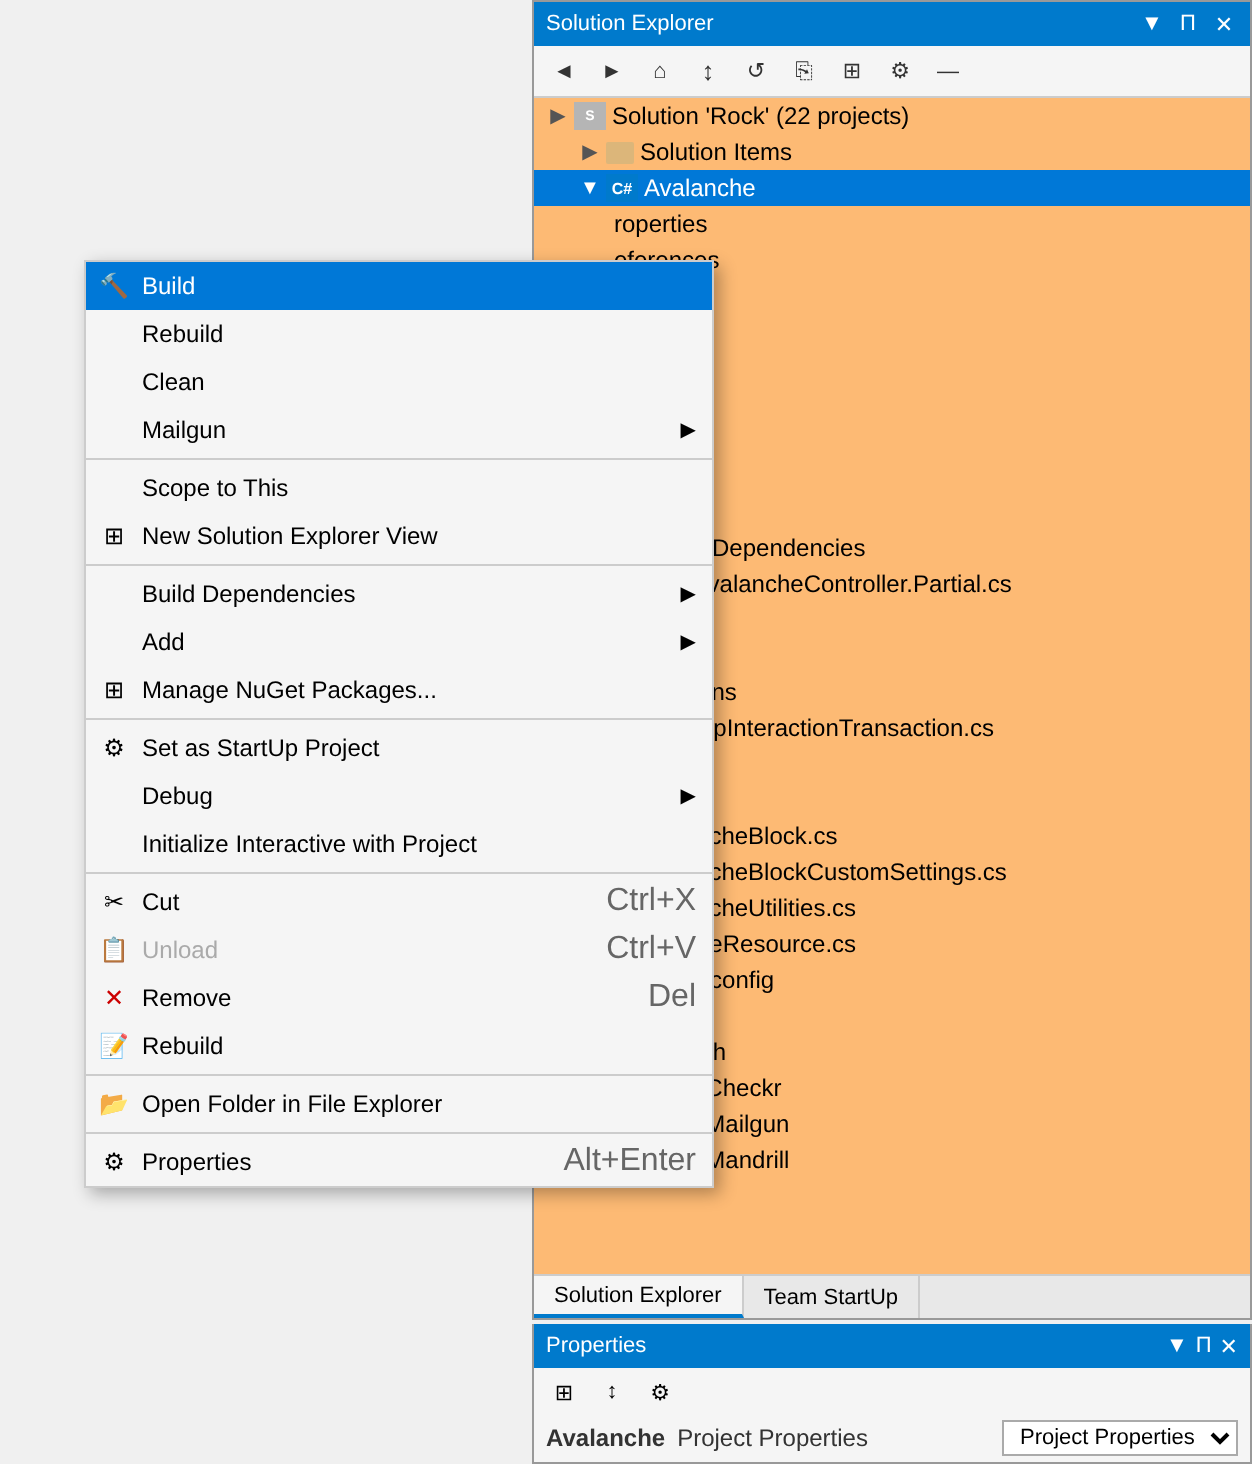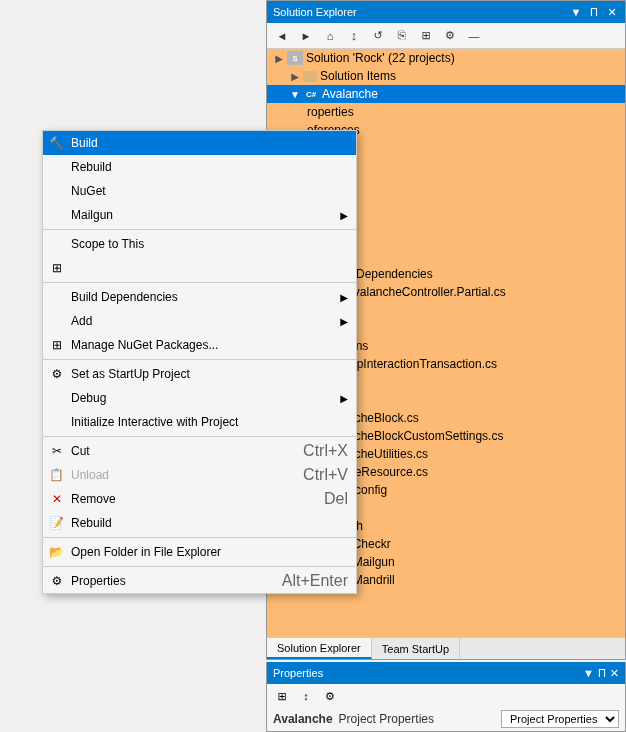--- a/index.html
+++ b/index.html
@@ -475,32 +475,33 @@
 <div class="context-menu">
 
   <div class="cm-item highlighted">
     <span class="cm-icon" style="color:white;">🔨</span>
     <span>Build</span>
   </div>
   <div class="cm-item">
     <span>Rebuild</span>
   </div>
   <div class="cm-item">
-    <span>NuGet</span>
+    <span>Clean</span>
   </div>
   <div class="cm-item">
     <span>Mailgun</span>
     <span class="cm-arrow">▶</span>
   </div>
   <div class="cm-item separator"></div>
   <div class="cm-item">
     <span>Scope to This</span>
   </div>
   <div class="cm-item">
     <span class="cm-icon">⊞</span>
+    <span>New Solution Explorer View</span>
   </div>
   <div class="cm-item separator"></div>
   <div class="cm-item">
     <span>Build Dependencies</span>
     <span class="cm-arrow">▶</span>
   </div>
   <div class="cm-item">
     <span>Add</span>
     <span class="cm-arrow">▶</span>
   </div>

